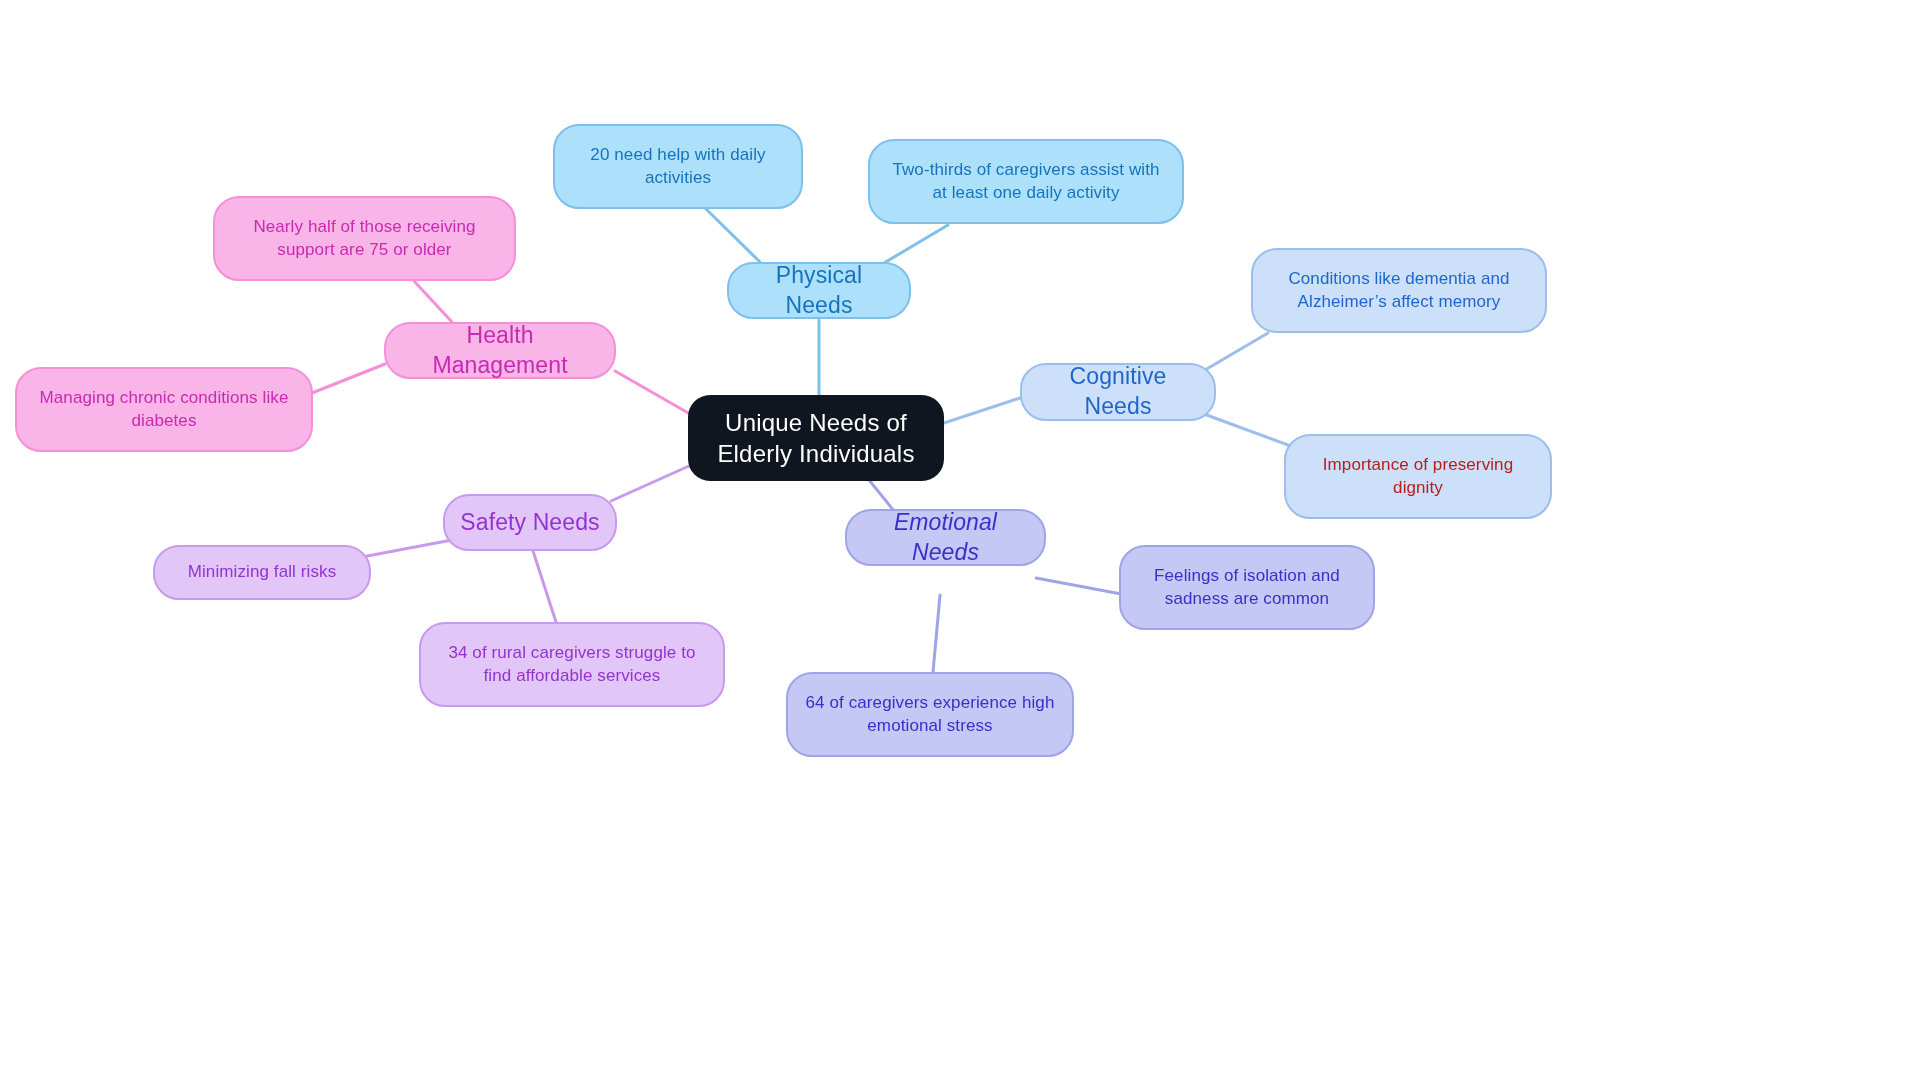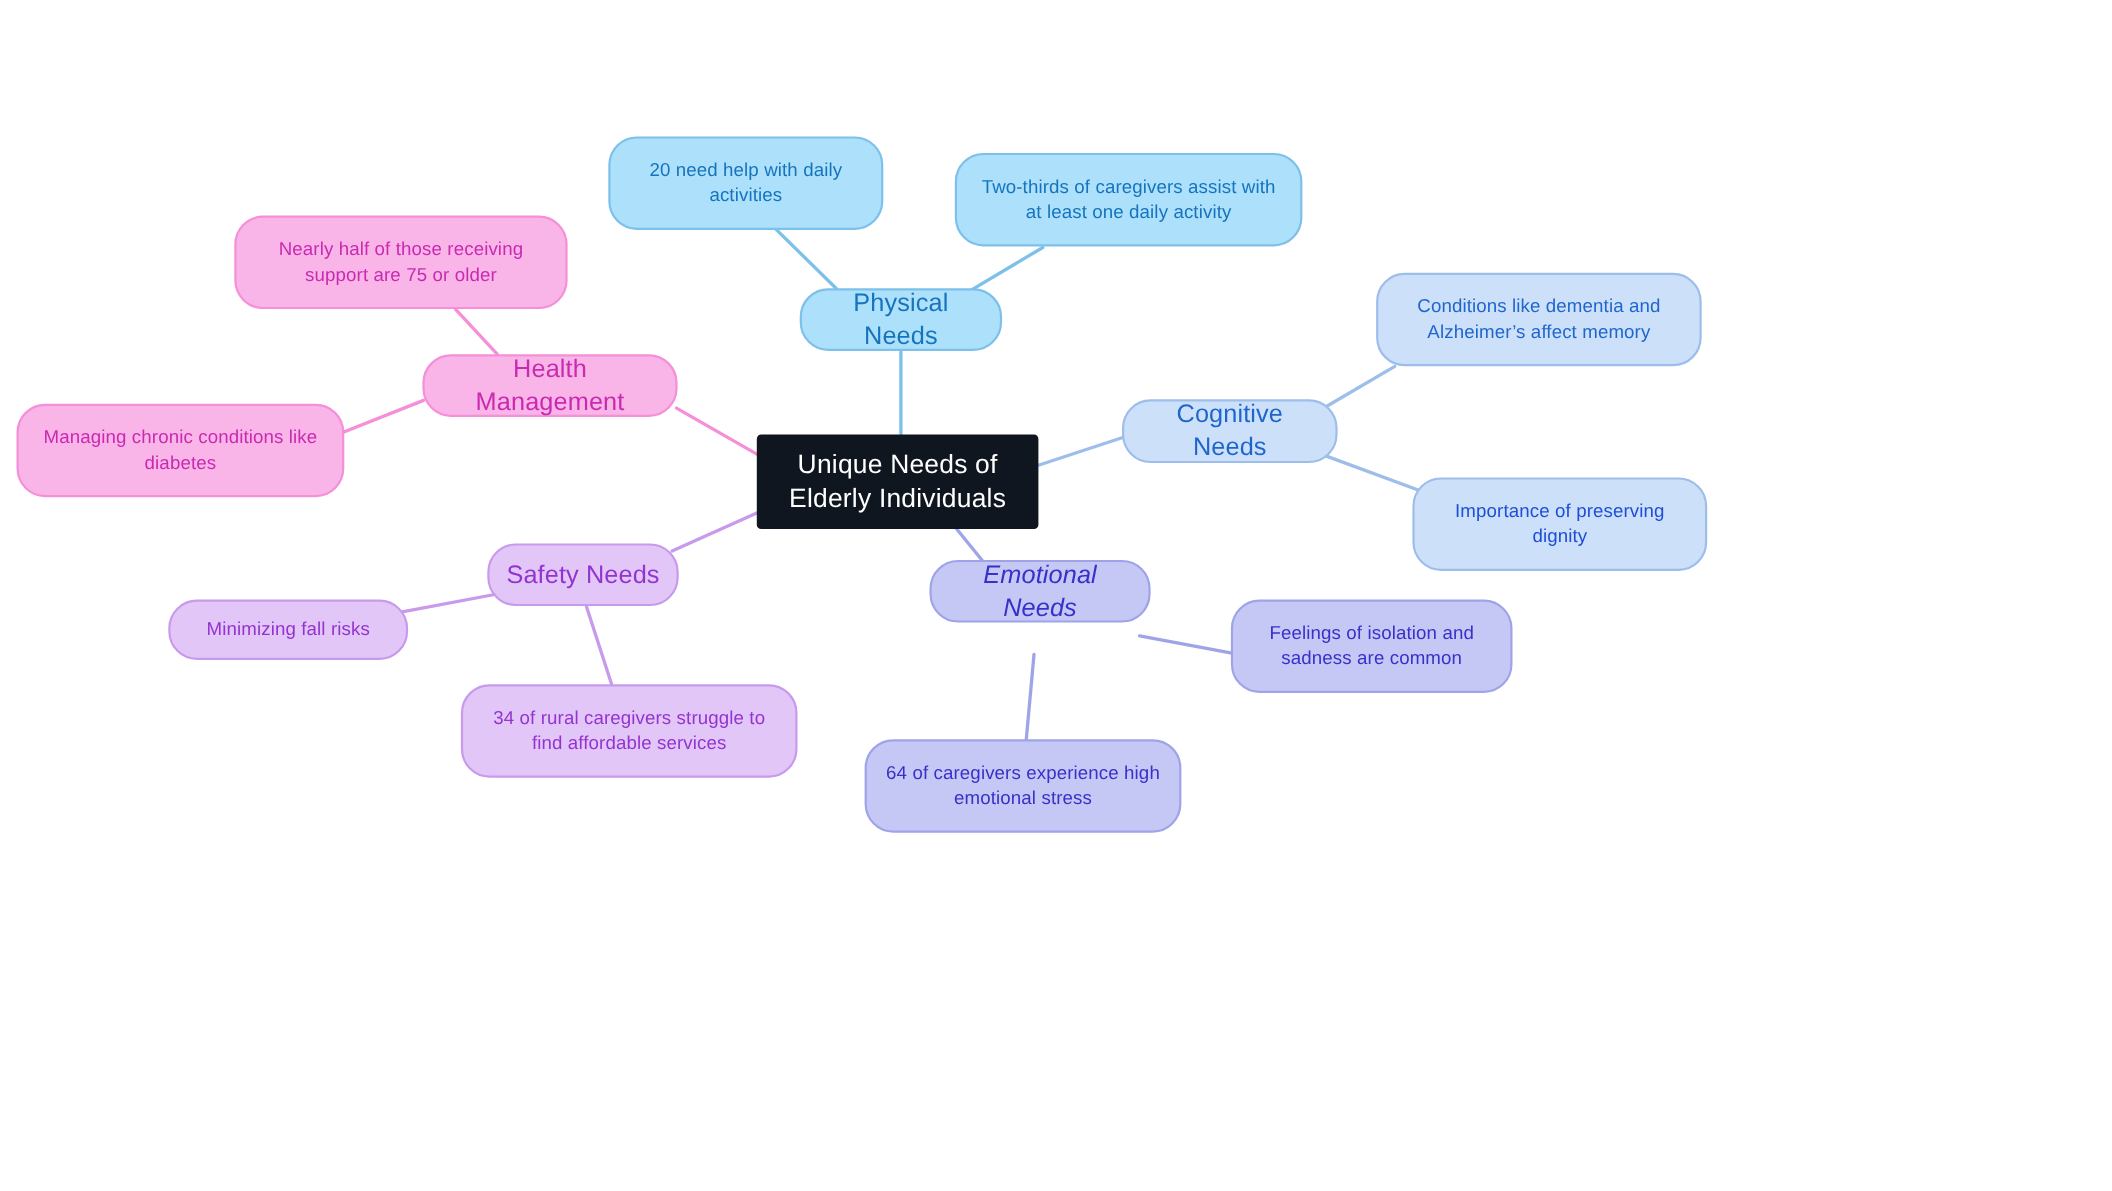--- a/index.html
+++ b/index.html
@@ -37,21 +37,21 @@
     border-radius: 26px;
     border-style: solid;
     border-width: 2px;
     line-height: 1.30;
     letter-spacing: 0.1px;
     padding: 6px 14px;
     white-space: pre-line;
   }
   .node.root {
     border-width: 0;
-    border-radius: 4px;
+    border-radius: 22px;
     font-size: 24px;
     color: #ffffff;
     background: #0f1620;
     letter-spacing: 0.2px;
   }
   .node.branch { font-size: 23px; }
   .node.leaf   { font-size: 17px; }
 </style>
 </head>
 <body>
@@ -74,21 +74,21 @@
       <line x1="452" y1="322" x2="414" y2="281" stroke="#f48fd8" stroke-width="3" stroke-linecap="round"></line>
       <line x1="385" y1="364" x2="312" y2="393" stroke="#f48fd8" stroke-width="3" stroke-linecap="round"></line>
     </svg>
   <div id="node-layer">
       <div class="node root" style="left: 688px; top: 395px; width: 256px; height: 86px; background: rgb(15, 22, 32); color: rgb(255, 255, 255);"><span>Unique Needs of Elderly Individuals</span></div>
       <div class="node branch" style="left: 727px; top: 262px; width: 184px; height: 57px; background: rgb(173, 224, 251); border-color: rgb(125, 192, 234); color: rgb(21, 116, 189);"><span>Physical Needs</span></div>
       <div class="node leaf" style="left: 553px; top: 124px; width: 250px; height: 85px; background: rgb(173, 224, 251); border-color: rgb(125, 192, 234); color: rgb(21, 116, 189);"><span>20 need help with daily activities</span></div>
       <div class="node leaf" style="left: 868px; top: 139px; width: 316px; height: 85px; background: rgb(173, 224, 251); border-color: rgb(125, 192, 234); color: rgb(21, 116, 189);"><span>Two-thirds of caregivers assist with at least one daily activity</span></div>
       <div class="node branch" style="left: 1020px; top: 363px; width: 196px; height: 58px; background: rgb(204, 224, 250); border-color: rgb(157, 190, 234); color: rgb(31, 102, 204);"><span>Cognitive Needs</span></div>
       <div class="node leaf" style="left: 1251px; top: 248px; width: 296px; height: 85px; background: rgb(204, 224, 250); border-color: rgb(157, 190, 234); color: rgb(31, 102, 204);"><span>Conditions like dementia and Alzheimer’s affect memory</span></div>
-      <div class="node leaf" style="left: 1284px; top: 434px; width: 268px; height: 85px; background: rgb(204, 224, 250); border-color: rgb(157, 190, 234); color: #1d4ed8;"><span>Importance of preserving dignity</span></div>
+      <div class="node leaf" style="left: 1284px; top: 434px; width: 268px; height: 85px; background: rgb(204, 224, 250); border-color: rgb(157, 190, 234); color: #b91c1c;"><span>Importance of preserving dignity</span></div>
       <div class="node branch" style="left: 845px; top: 509px; width: 201px; height: 57px; background: rgb(197, 200, 245); border-color: rgb(159, 164, 232); color: rgb(55, 48, 201); font-style: italic;"><span>Emotional Needs</span></div>
       <div class="node leaf" style="left: 1119px; top: 545px; width: 256px; height: 85px; background: rgb(197, 200, 245); border-color: rgb(159, 164, 232); color: rgb(55, 48, 201);"><span>Feelings of isolation and sadness are common</span></div>
       <div class="node leaf" style="left: 786px; top: 672px; width: 288px; height: 85px; background: rgb(197, 200, 245); border-color: rgb(159, 164, 232); color: rgb(55, 48, 201);"><span>64 of caregivers experience high emotional stress</span></div>
       <div class="node branch" style="left: 443px; top: 494px; width: 174px; height: 57px; background: rgb(227, 198, 248); border-color: rgb(200, 154, 236); color: rgb(147, 51, 208);"><span>Safety Needs</span></div>
       <div class="node leaf" style="left: 153px; top: 545px; width: 218px; height: 55px; background: rgb(227, 198, 248); border-color: rgb(200, 154, 236); color: rgb(147, 51, 208);"><span>Minimizing fall risks</span></div>
       <div class="node leaf" style="left: 419px; top: 622px; width: 306px; height: 85px; background: rgb(227, 198, 248); border-color: rgb(200, 154, 236); color: rgb(147, 51, 208);"><span>34 of rural caregivers struggle to find affordable services</span></div>
       <div class="node branch" style="left: 384px; top: 322px; width: 232px; height: 57px; background: rgb(249, 180, 232); border-color: rgb(244, 143, 216); color: rgb(201, 42, 176);"><span>Health Management</span></div>
       <div class="node leaf" style="left: 165px; top: 196px; width: 303px; height: 85px; background: rgb(249, 180, 232); border-color: rgb(244, 143, 216); color: rgb(201, 42, 176); margin-left: 48px;"><span>Nearly half of those receiving support are 75 or older</span></div>
       <div class="node leaf" style="left: 15px; top: 367px; width: 298px; height: 85px; background: rgb(249, 180, 232); border-color: rgb(244, 143, 216); color: rgb(201, 42, 176);"><span>Managing chronic conditions like diabetes</span></div>
     </div>

